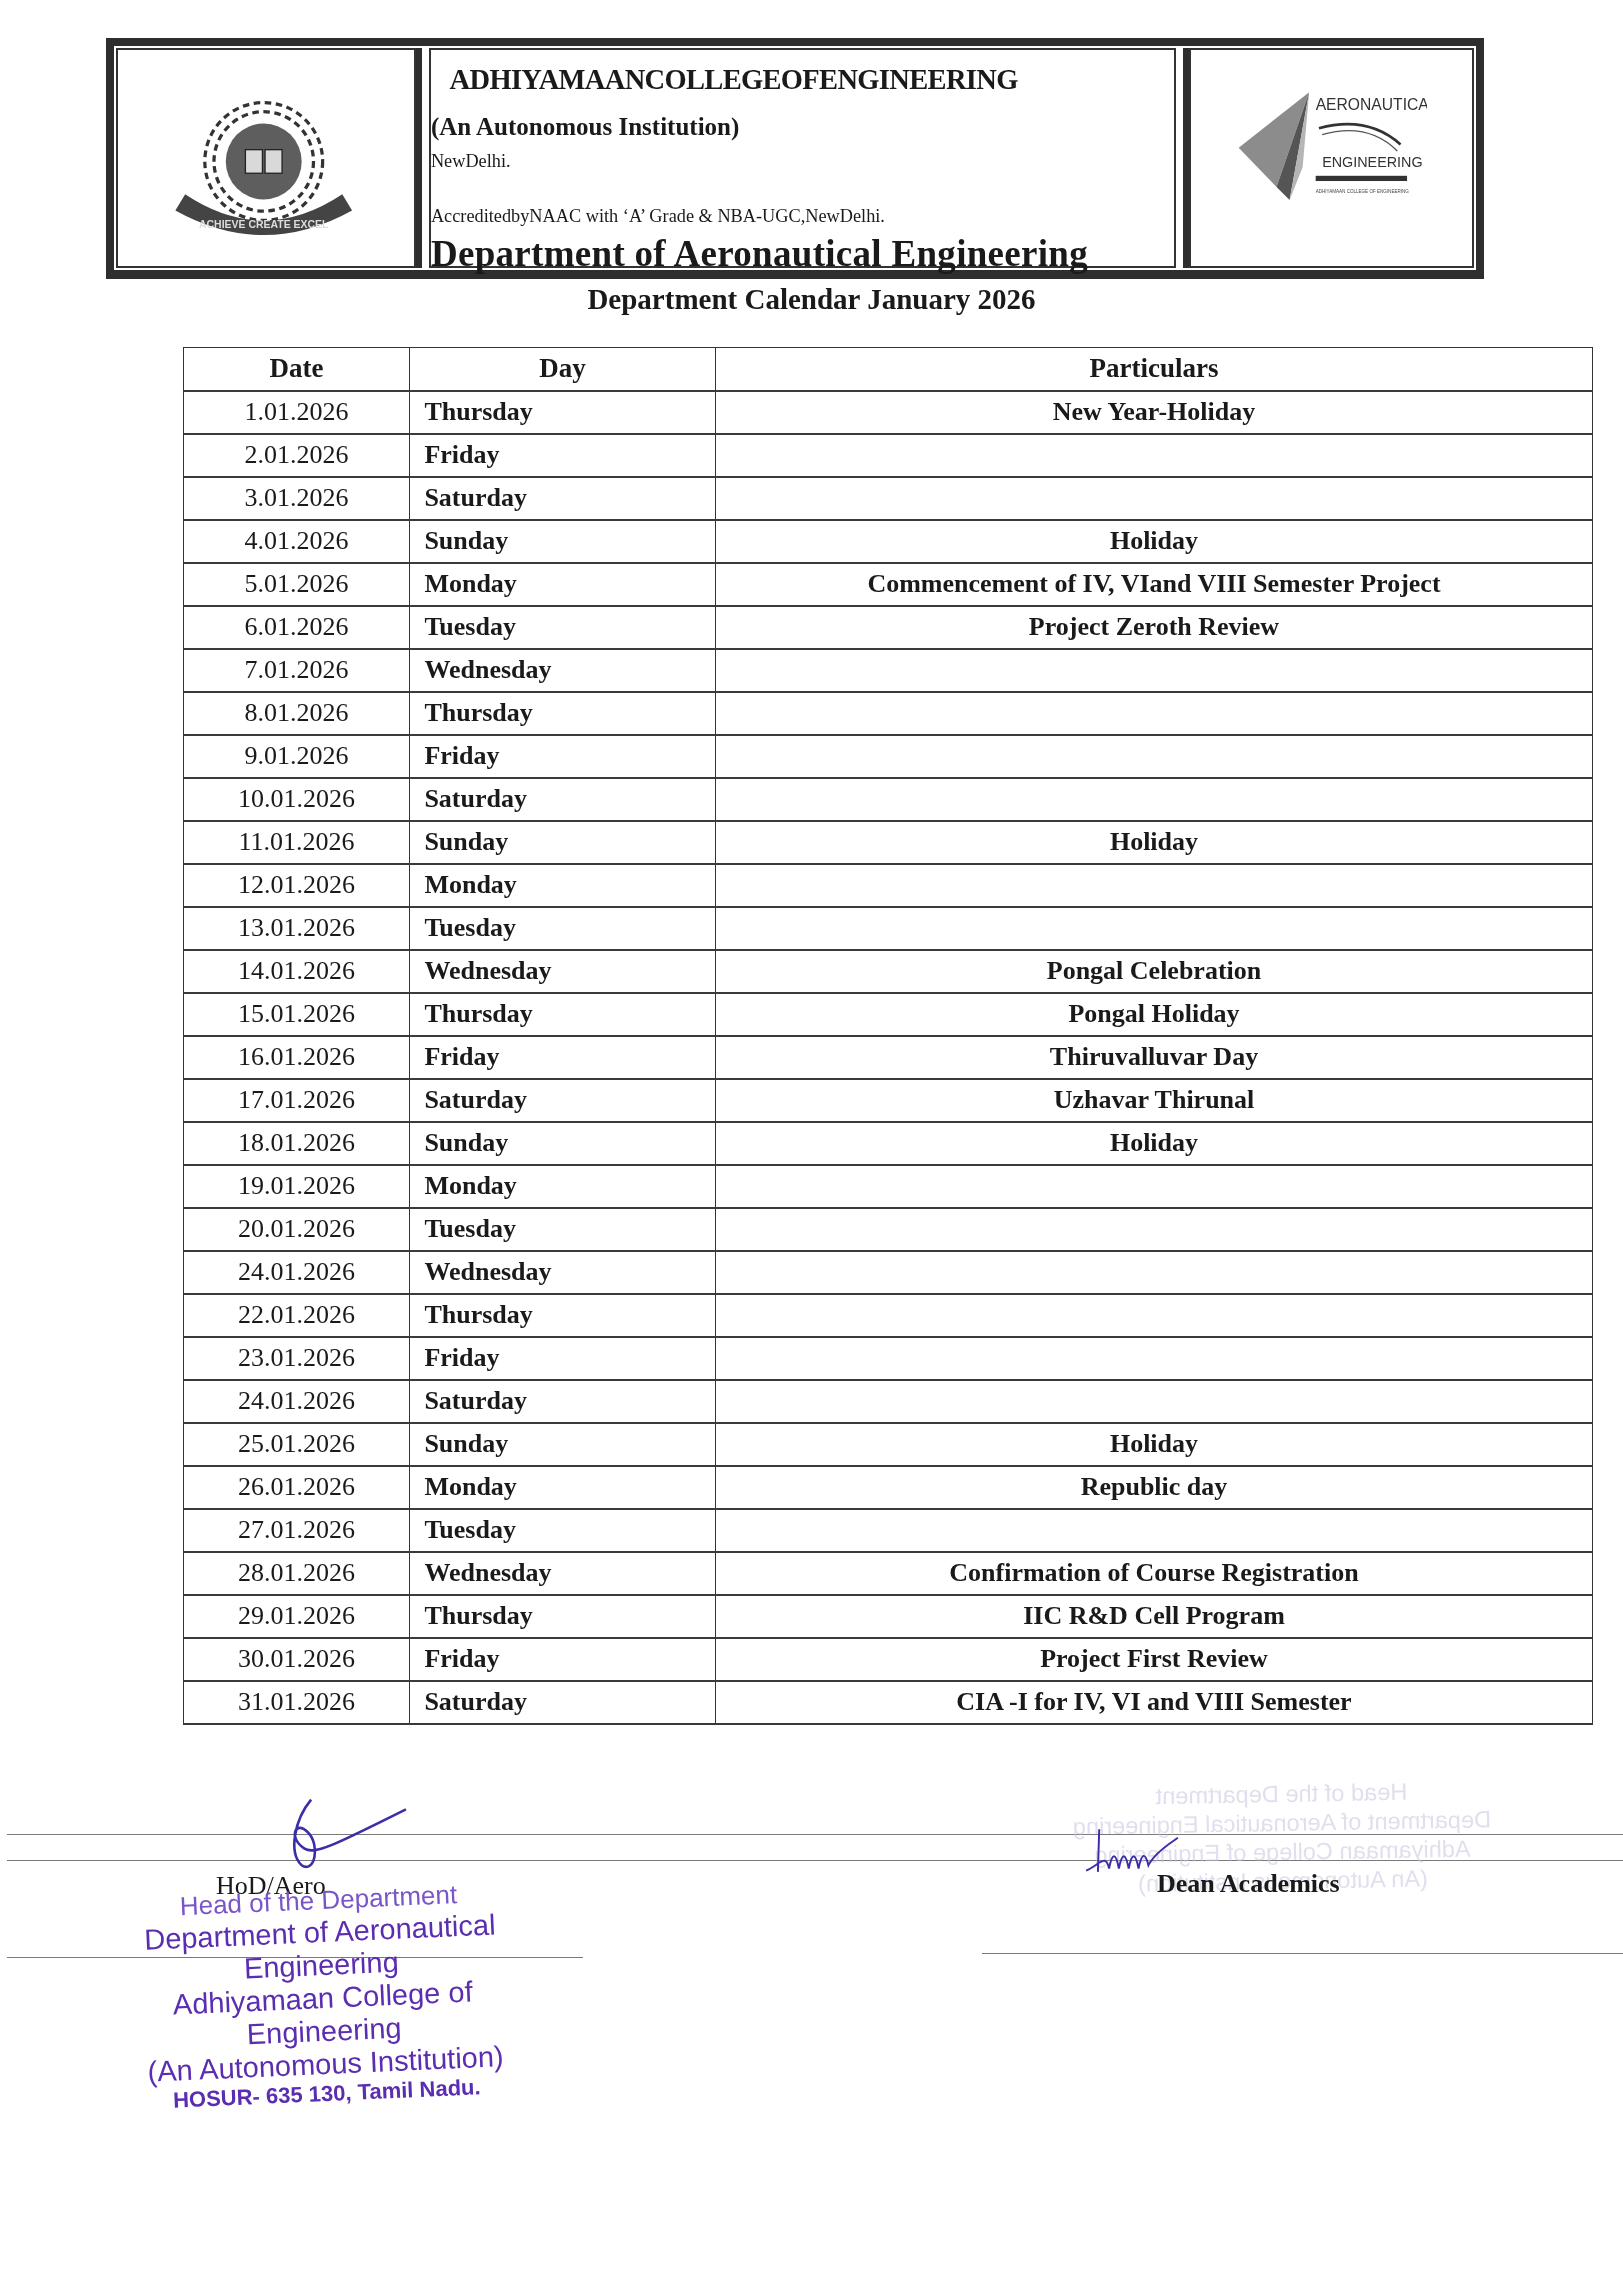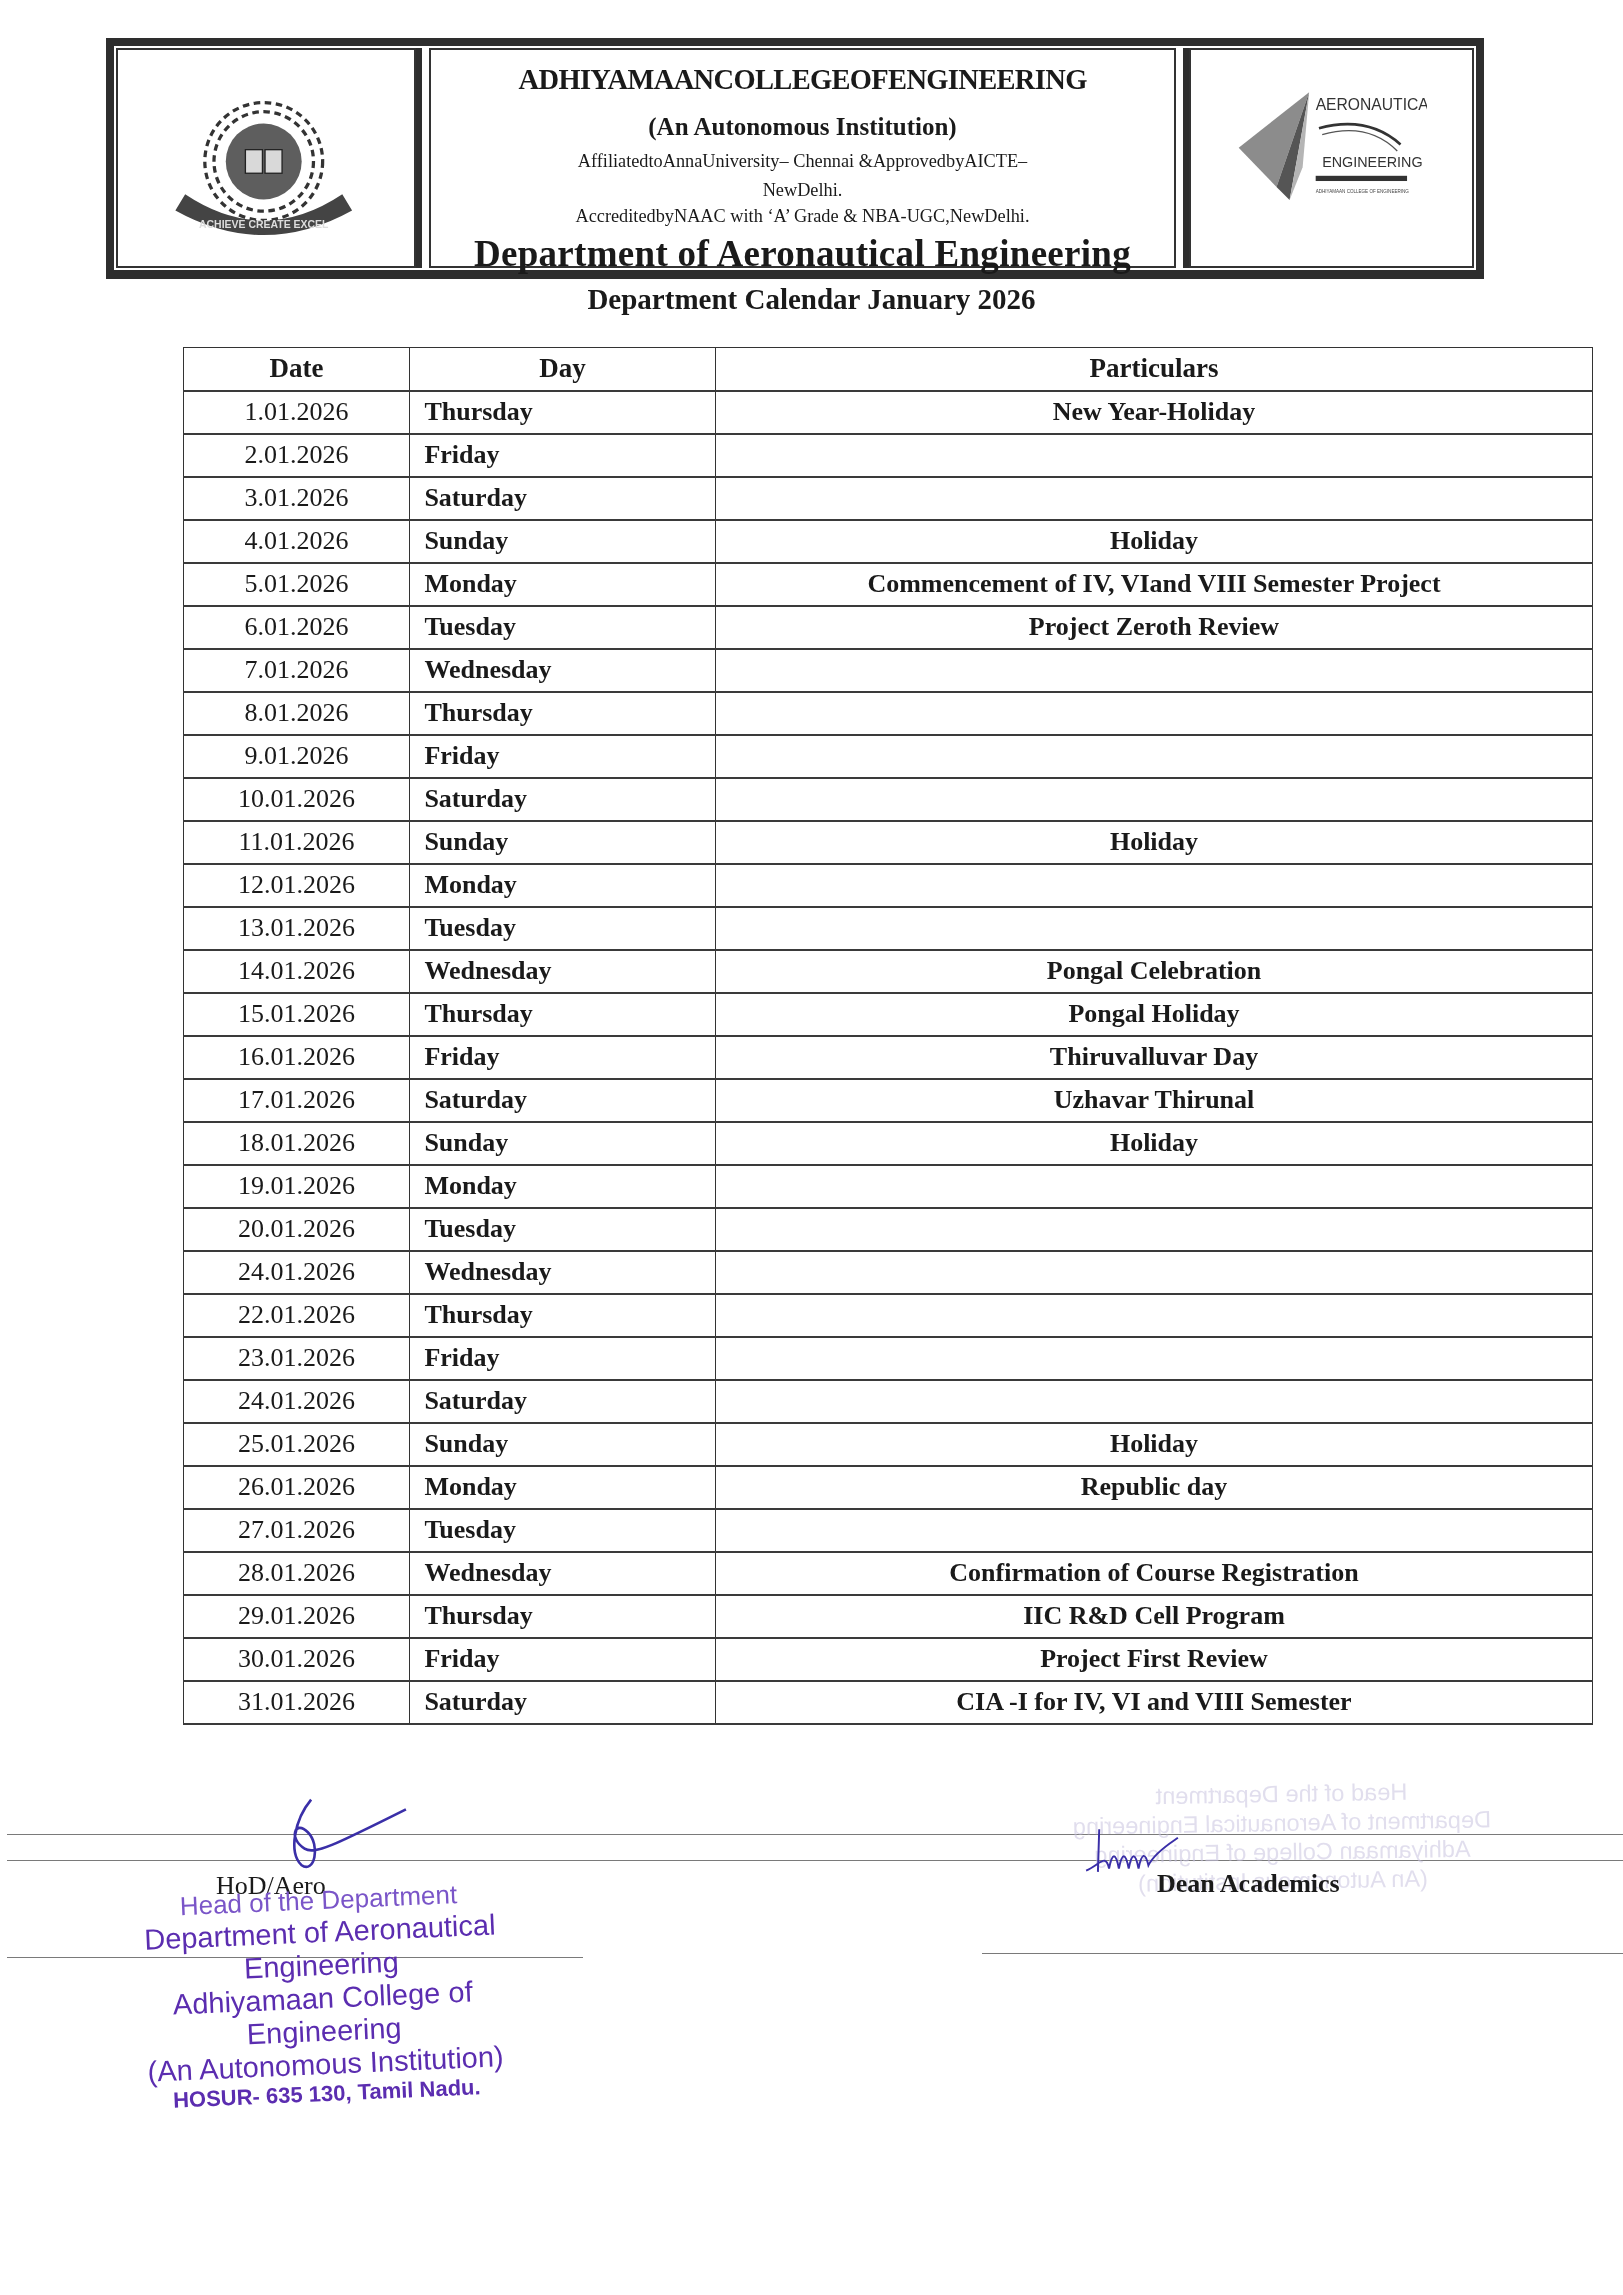--- a/index.html
+++ b/index.html
@@ -3,21 +3,21 @@
 <meta charset="utf-8">
 <style>
   html, body { margin: 0; padding: 0; background: #ffffff; }
   body { width: 1623px; height: 2295px; position: relative; overflow: hidden; font-family: "Liberation Serif", serif; color: #1a1a1a; }
 
   
   .header-frame { position: absolute; left: 106px; top: 38px; width: 1378px; height: 241px; background: #2e2e2e; box-sizing: border-box; padding: 7.9px 7.9px 9.2px 7.9px; }
   .header-inner { position: relative; width: 100%; height: 100%; background: #ffffff; display: flex; box-sizing: border-box; padding: 2px; gap: 0; }
   .hcell { border: 2px solid #333; box-sizing: border-box; background: #fff; position: relative; }
   .hcell.logo-left { width: 300px; }
-  .hcell.center { flex: 1; margin-left: 6.5px; margin-right: 6.5px; text-align: center; }
+  .hcell.center { flex: 1; margin-left: 6.5px; margin-right: 6.5px; text-align: left; }
   .hcell.logo-right { width: 285px; }
   .divider-bar { width: 6.5px; background: #2e2e2e; }
 
   .college-name { position: absolute; left: 0; right: 0; top: 11.8px; font-size: 30px; font-weight: bold; letter-spacing: -0.7px; transform: scaleX(0.95); }
   .autonomous { position: absolute; left: 0; right: 0; top: 63px; font-size: 25px; font-weight: bold; }
   .affiliation { position: absolute; left: 0; right: 0; top: 97px; font-size: 18.3px; line-height: 29px; }
   .accreditation { position: absolute; left: 0; right: 0; top: 156px; font-size: 18.3px; }
   .dept-title { position: absolute; left: 0; right: 0; top: 182px; font-size: 37px; font-weight: bold; letter-spacing: 0.3px; }
 
   .logo-svg { position: absolute; }
@@ -64,21 +64,20 @@
         <rect x="142" y="82" width="26" height="36" fill="#d9d9d9" stroke="#222" stroke-width="2"></rect>
         <path d="M20 150 Q140 230 260 150 L275 175 Q140 250 5 175 Z" fill="#444"></path>
         <text x="140" y="202" font-size="16" fill="#ddd" text-anchor="middle" font-family="Liberation Sans, sans-serif" font-weight="bold">ACHIEVE CREATE EXCEL</text>
       </svg>
     </div>
     <div class="divider-bar"></div>
     <div class="hcell center">
       <div class="college-name">ADHIYAMAANCOLLEGEOFENGINEERING</div>
       <div class="autonomous">(An Autonomous Institution)</div>
       <div class="affiliation">
-        <div>AffiliatedtoAnnaUniversity– Chennai &amp;ApprovedbyAICTE–</div>
         <div>NewDelhi.</div>
       </div>
       <div class="accreditation">AccreditedbyNAAC with ‘A’ Grade &amp; NBA-UGC,NewDelhi.</div>
       <div class="dept-title">Department of Aeronautical Engineering</div>
     </div>
     <div class="divider-bar"></div>
     <div class="hcell logo-right">
       <svg class="logo-svg" style="left:46px;top:39px" width="190" height="124" viewBox="0 0 290 190">
         <polygon points="2,90 110,5 60,150" fill="#8c8c8c"></polygon>
         <polygon points="110,5 60,150 80,170" fill="#555"></polygon>

